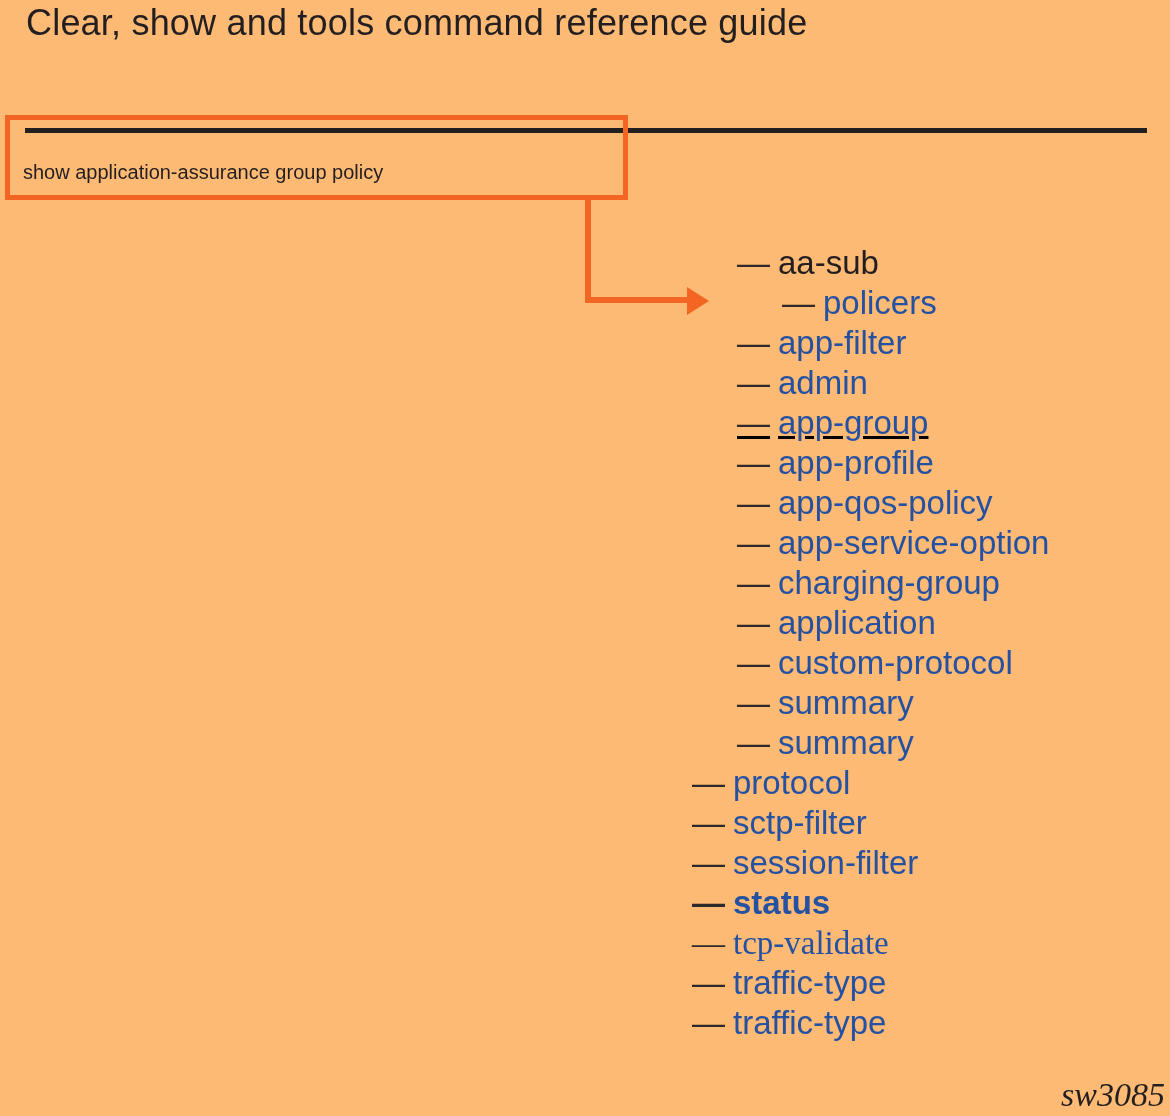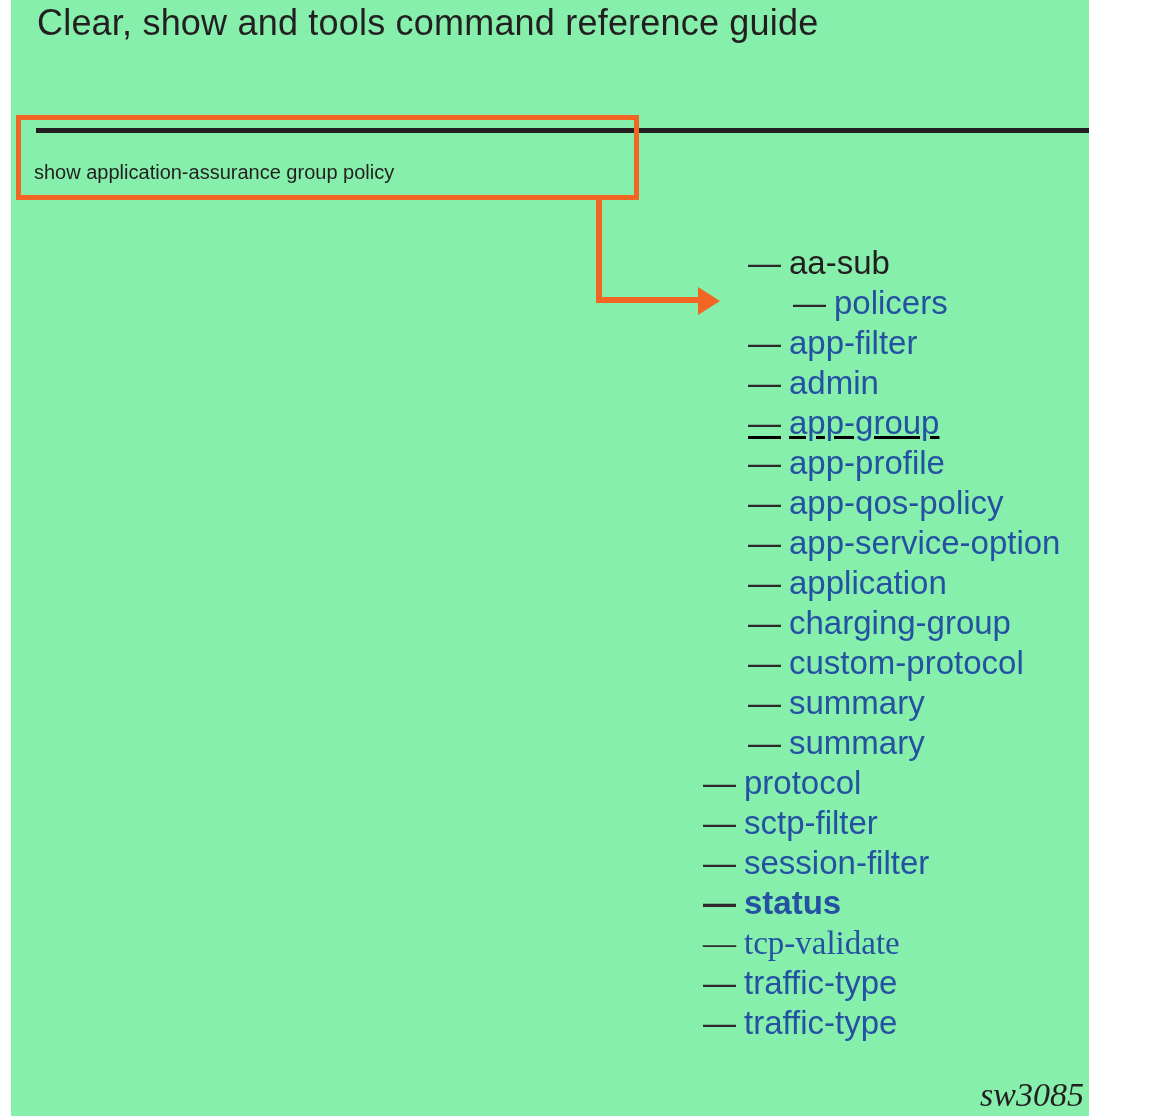--- a/index.html
+++ b/index.html
@@ -4,26 +4,25 @@
 <style>
   :root{
     --accent-orange:#F26522;
     --link-blue:#2551A2;
     --ink:#231F20;
     --dash:#2E2A2B;
   }
   html,body{margin:0;padding:0;background:#ffffff;}
   .canvas{
     position:relative;
-    width:1078px;
+    width:1170px;
     height:1116px;
-    background:#86efac;
+    background:#fdba74;
     font-family:"Liberation Sans","DejaVu Sans",sans-serif;
     overflow:hidden;
-    margin-left:11px;
   }
   .title{
     position:absolute;
     left:26px; top:2px;
     margin:0;
     font-size:36px;
     font-weight:400;
     letter-spacing:0.2px;
     color:var(--ink);
     white-space:nowrap;
@@ -148,25 +147,25 @@
 
       <div class="row" style="padding-left: 45px;">
         <span class="dash">—</span><span class="lbl link">app-qos-policy</span>
       </div>
 
       <div class="row" style="padding-left: 45px;">
         <span class="dash">—</span><span class="lbl link">app-service-option</span>
       </div>
 
       <div class="row" style="padding-left: 45px;">
+        <span class="dash">—</span><span class="lbl link">charging-group</span>
+      </div>
+
+      <div class="row" style="padding-left: 45px;">
         <span class="dash">—</span><span class="lbl link">application</span>
-      </div>
-
-      <div class="row" style="padding-left: 45px;">
-        <span class="dash">—</span><span class="lbl link">charging-group</span>
       </div>
 
       <div class="row" style="padding-left: 45px;">
         <span class="dash">—</span><span class="lbl link">custom-protocol</span>
       </div>
 
       <div class="row" style="padding-left: 45px;">
         <span class="dash">—</span><span class="lbl link">summary</span>
       </div>
 

